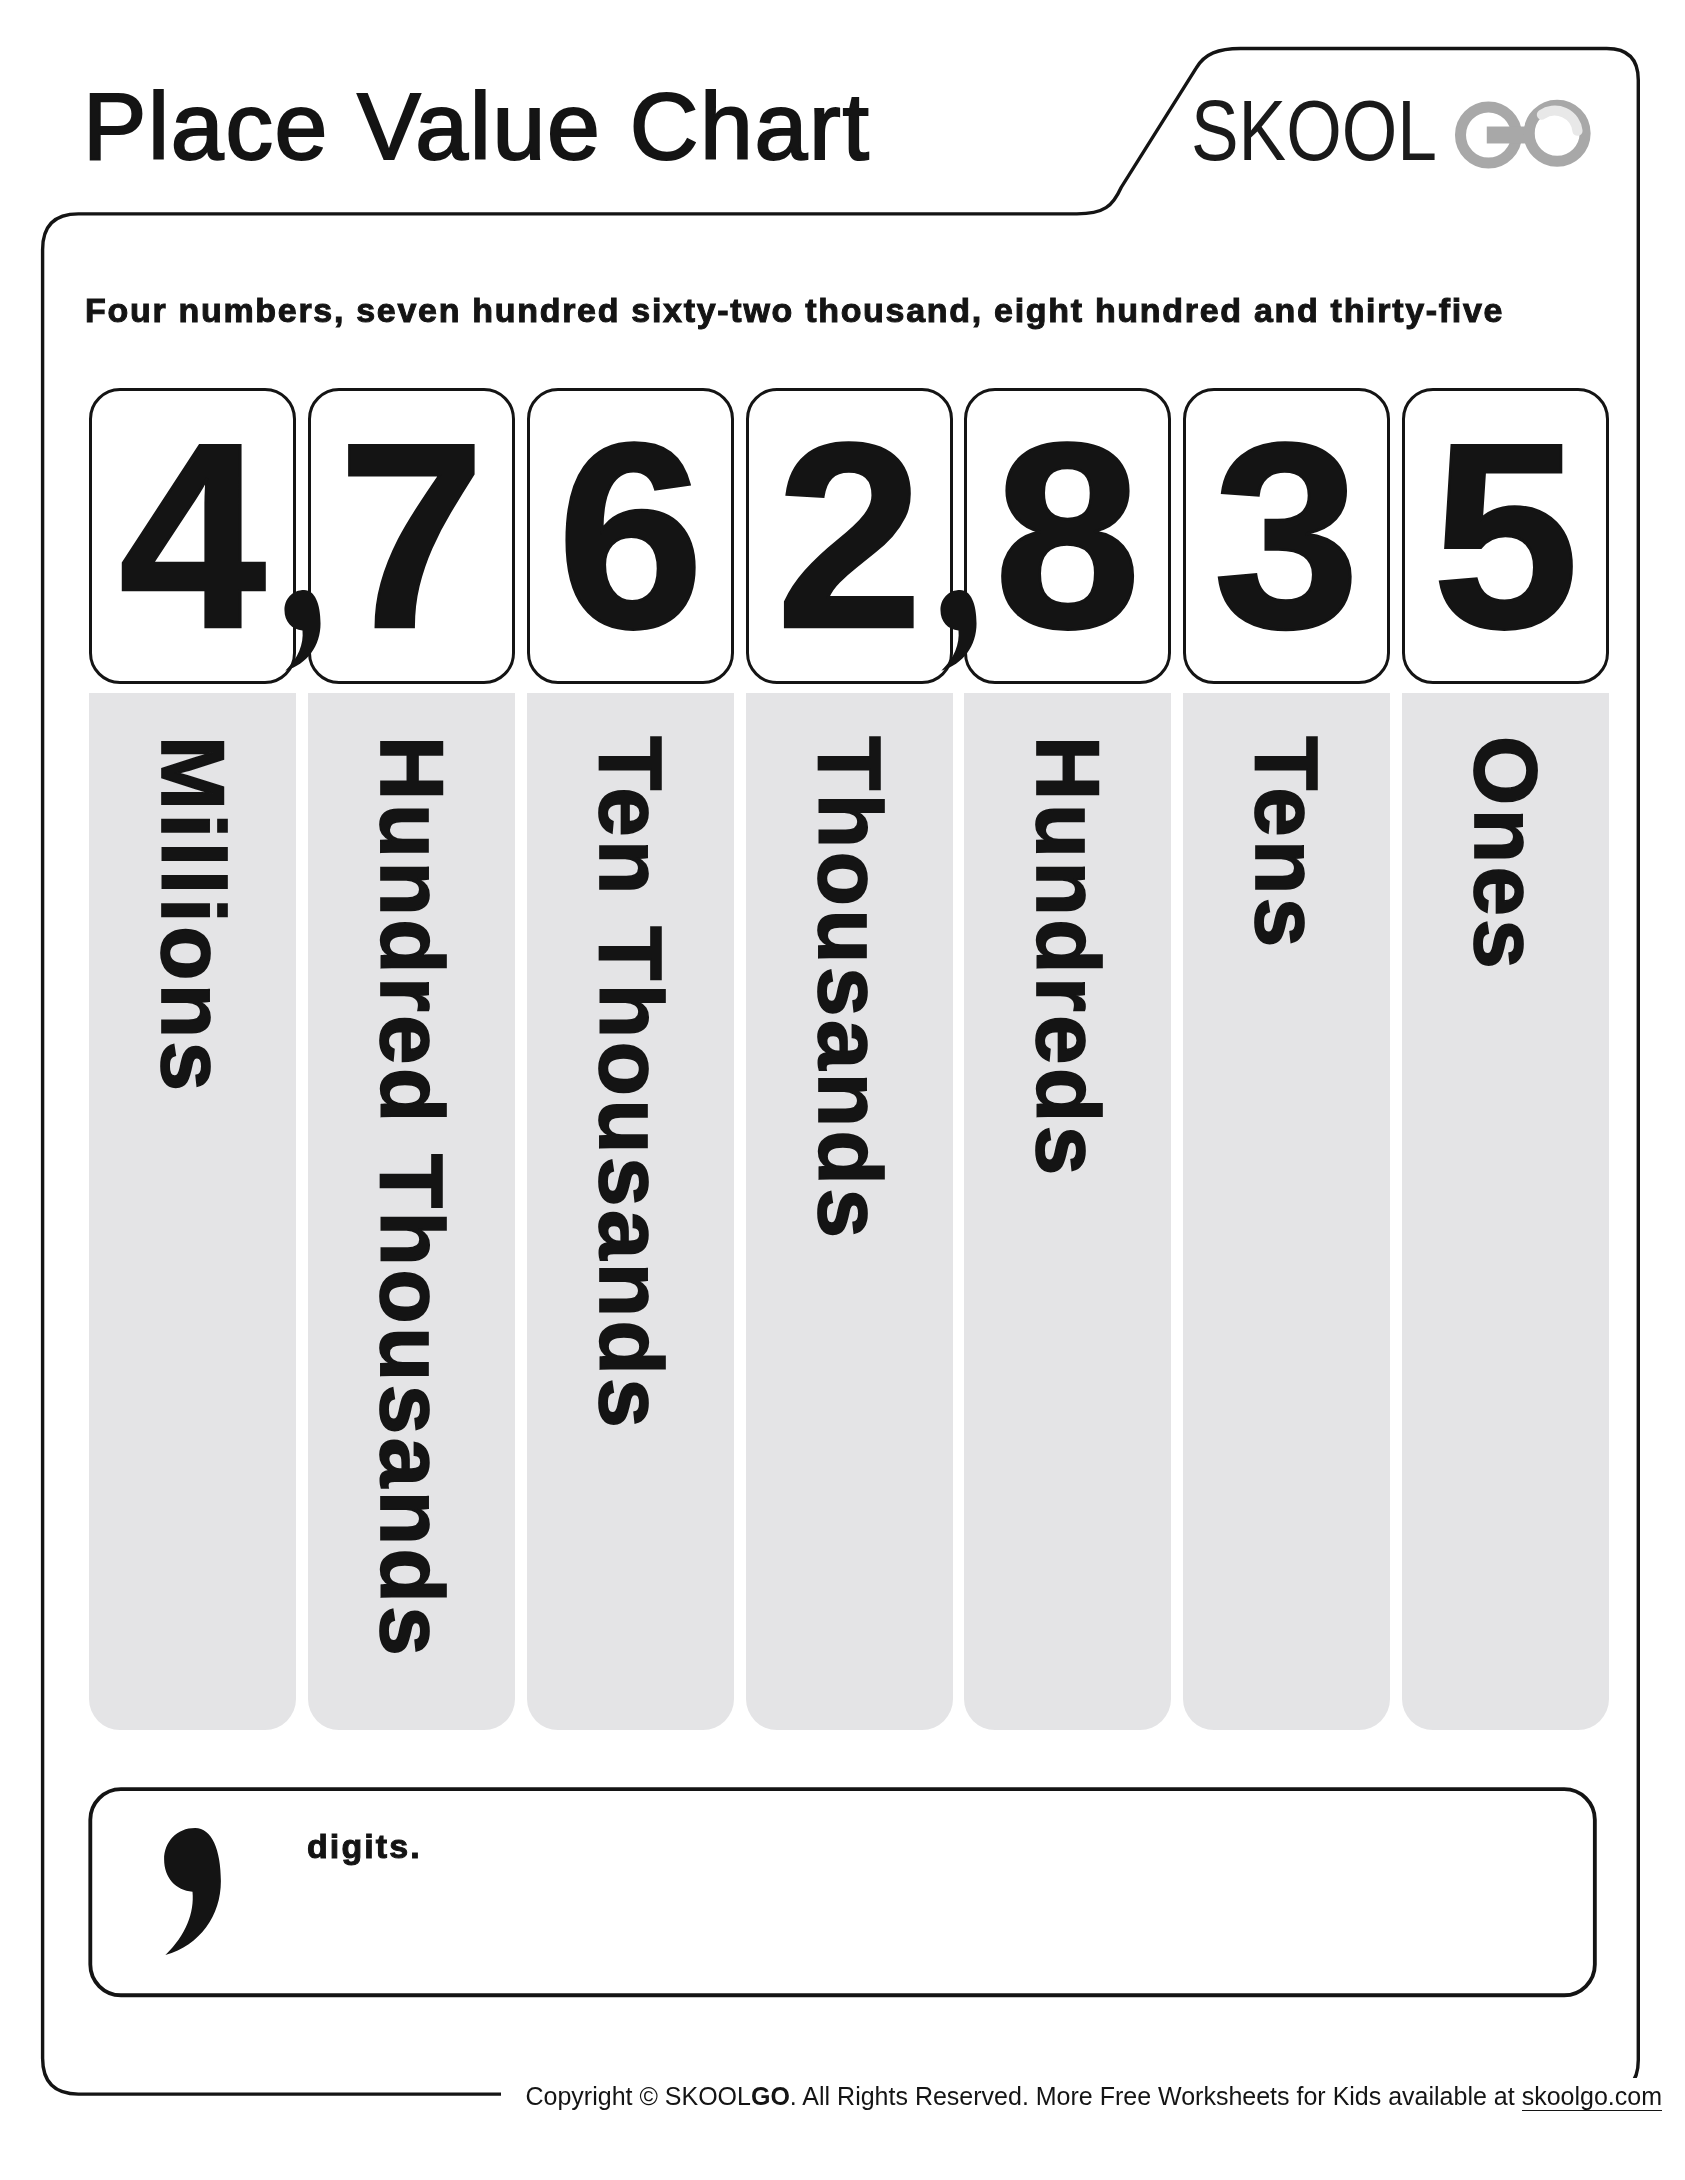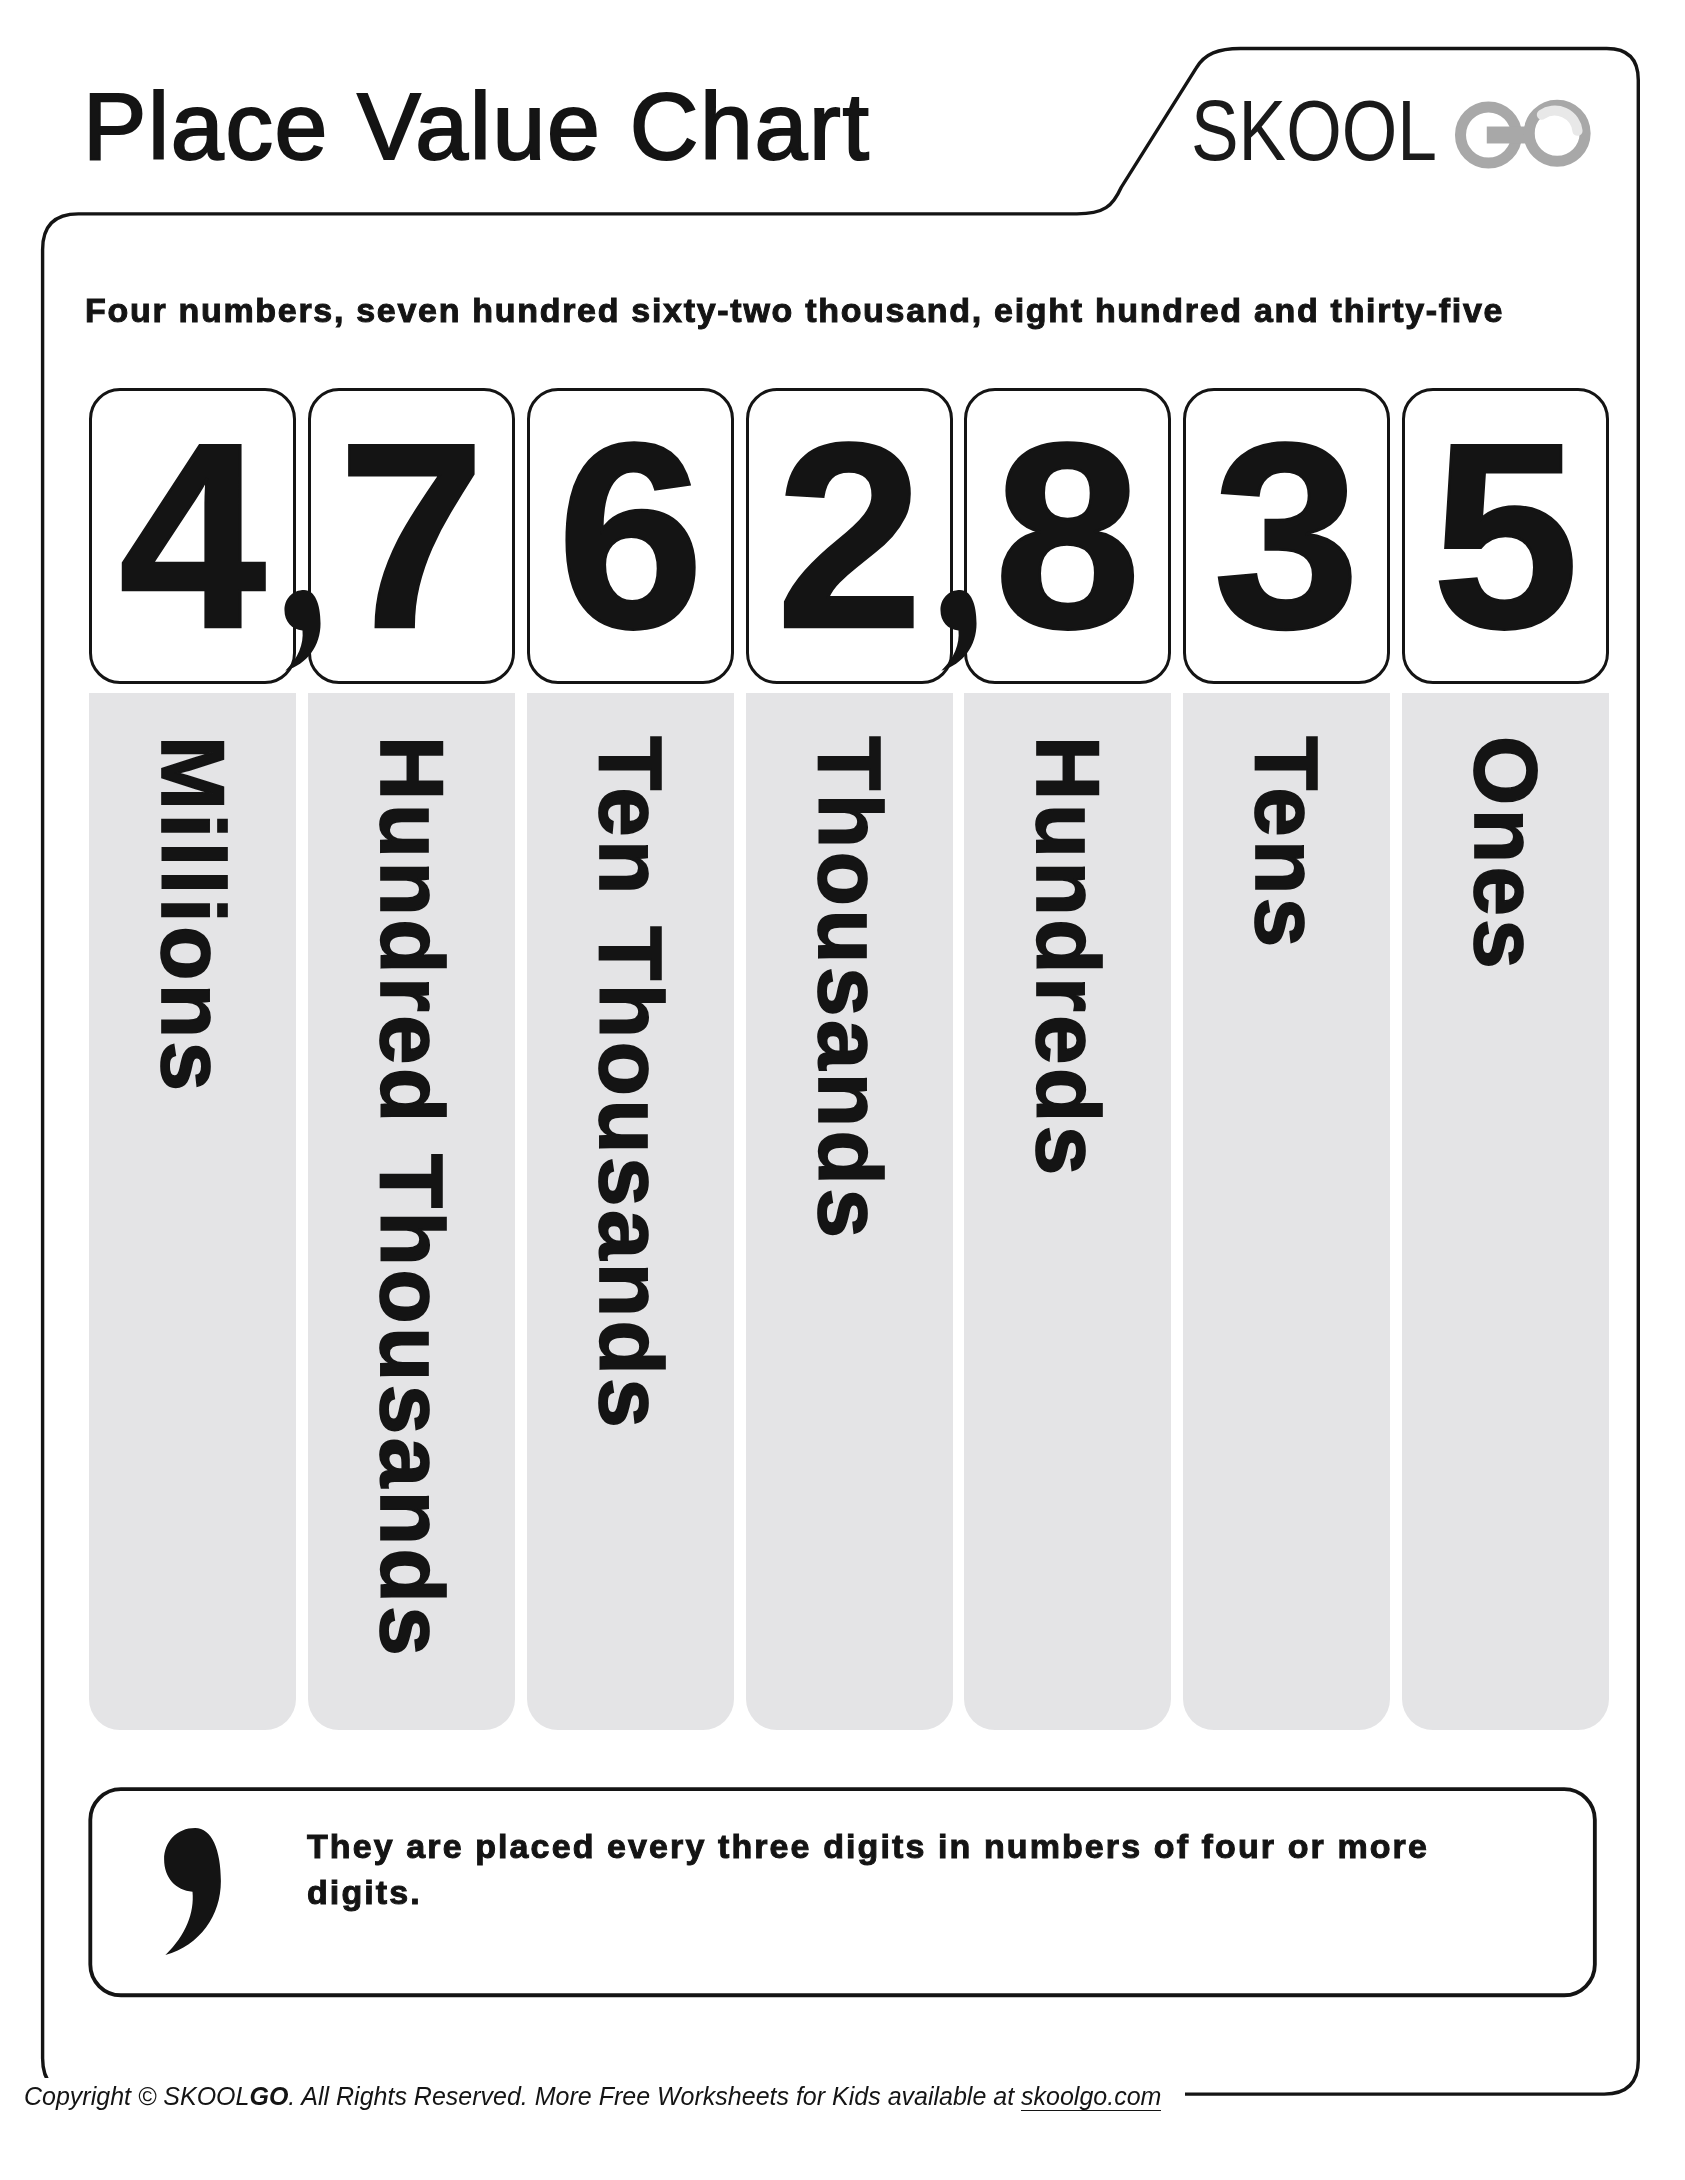--- a/index.html
+++ b/index.html
@@ -48,21 +48,21 @@
   .comma-sep{position:absolute;z-index:4;}
   
   #note-comma{left:160px;top:1828px;z-index:3;}
   #note-text{
     left:307px;top:1823px;width:1278px;z-index:3;font-size:34px;font-weight:700;
     letter-spacing:2.1px;-webkit-text-stroke:1px #141414;
   }
   #note-text .note-line{display:block;line-height:46px;white-space:nowrap;}
   
   #footer{
-    left:0;top:2078px;width:1686px;display:flex;justify-content:flex-start;z-index:5;font-style:italic;
+    left:0;top:2078px;width:1686px;display:flex;justify-content:flex-end;z-index:5;
   }
   #footer-inner{
     background:#ffffff;padding:0 24px;font-size:25px;line-height:37px;
     white-space:nowrap;color:#141414;
   }
   #footer-inner .bold{font-weight:700;}
   #footer-link{color:#141414;text-decoration:none;border-bottom:1.7px solid #141414;cursor:pointer;}
 </style>
 </head>
 <body>
@@ -142,21 +142,20 @@
     <div class="place-column" style="left: 1402px; background: rgb(228, 228, 230);">
       <div class="place-label">Ones</div>
     </div>
   </div>
 
 <svg id="note-comma" class="abs" width="65" height="129" viewBox="0 0 100 200" xmlns="http://www.w3.org/2000/svg">
   <path d="M54 0 C26 0 6 21 6 49 C6 77 24 97 50 99 C53 132 40 166 8 197
            C62 181 94 136 94 82 C94 34 80 0 54 0 Z" fill="#141414"></path>
 </svg>
 <div id="note-text" class="abs">
-    <span class="note-line">They are placed every three digits in numbers of four or more</span>
     <span class="note-line">digits.</span>
   </div>
 
 <div id="footer" class="abs">
   <div id="footer-inner">
     <span>Copyright © SKOOL</span><span class="bold">GO</span><span>. All Rights Reserved. More Free Worksheets for Kids available at </span><a id="footer-link">skoolgo.com</a>
   </div>
 </div>
 
 

